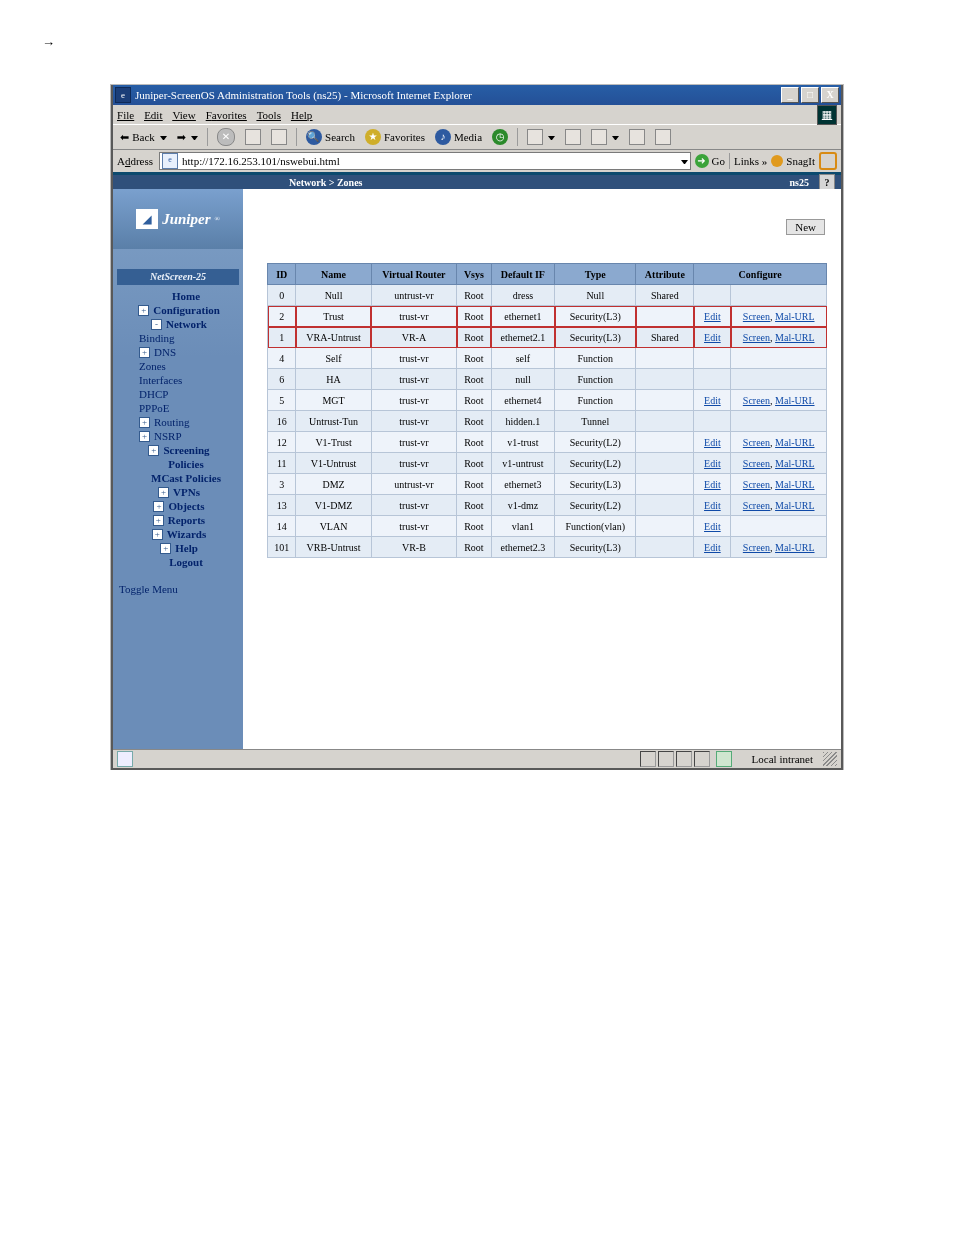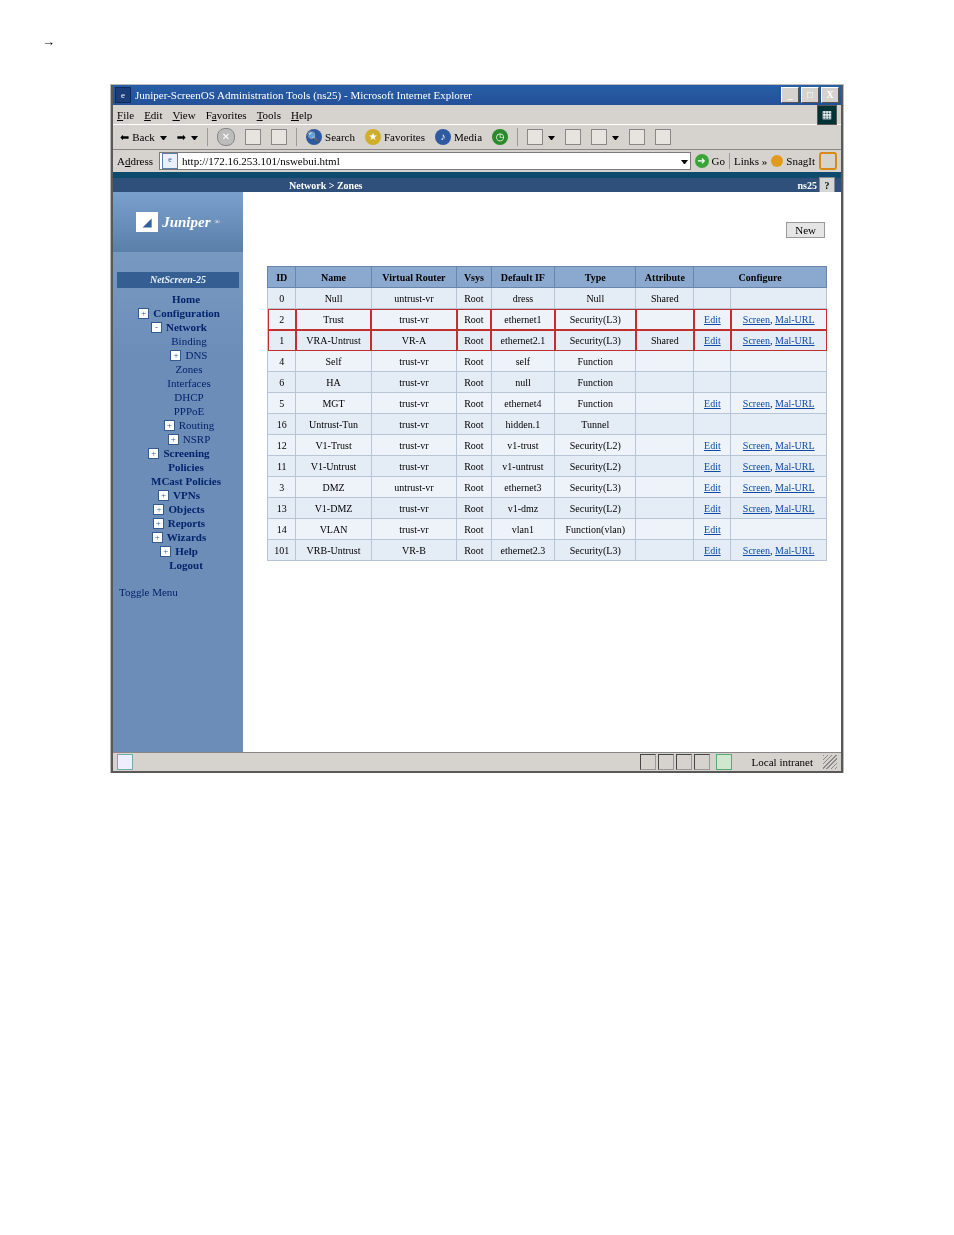--- a/index.html
+++ b/index.html
@@ -19,61 +19,61 @@
   
   .page-context{font-size:13px;padding:34px 0 36px 40px;}
   .page-context .arrow{font-weight:bold;margin:0 2px;}
   
   .window{margin:0 auto;width:728px;border:2px solid #595959;border-top:none;box-shadow:0 0 0 1px #bbb;position:relative; background:#fff;}
   .titlebar{display:flex;align-items:center;height:18px;background:linear-gradient(#275ea6,#245097);color:#fff;font:11px Tahoma;padding:1px 2px;}
   .titlebar .icon{width:14px;height:14px;margin-right:4px;display:inline-grid;place-items:center;background:#1b3e78;border:1px solid #0e2a58;font-size:9px;line-height:1;}
   .titlebar .controls{margin-left:auto;display:flex;gap:2px;}
   .tbc{width:16px;height:14px;background:#d6d3ce;border:1px solid #fff;border-right-color:#555;border-bottom-color:#555;font:bold 10px/13px Tahoma;text-align:center;cursor:default;}
   .menubar{display:flex;align-items:center;height:19px;background:#d6d3ce;font:11px Tahoma;padding:0 4px;gap:10px;position:relative;}
-  .menubar span{cursor:default;}
+  .menubar span{cursor:default;text-decoration:underline;}
   .menubar span u{text-decoration:underline;}
   .menubar .throbber{margin-left:auto;width:18px;height:18px;background:#033; border:1px solid #555;display:grid;place-items:center;color:#fff;font-size:11px;}
   .toolbar{display:flex;align-items:center;height:24px;background:#d6d3ce;border-top:1px solid #fff;border-bottom:1px solid #888;font:11px Tahoma;padding:0 4px;gap:4px;}
   .toolbar .sep{width:1px;height:18px;background:#9b9b9b;margin:0 2px;}
   .tbtn{display:inline-flex;align-items:center;gap:3px;padding:1px 3px;cursor:default;}
   .sicon{width:16px;height:16px;border-radius:8px;display:inline-grid;place-items:center;font:10px/1 Tahoma;color:#fff;}
   .circ-grey{background:#bcbcbc;border:1px solid #888;}
   .circ-green{background:#2b8a2b;}
   .circ-blue{background:#2e5aa0;}
   .circ-yellow{background:#cfae2a;}
   .sq-icon{width:14px;height:14px;background:#e7e3de;border:1px solid #888;}
   .dd{width:7px;height:7px;display:inline-block;margin-left:2px;}
   .dd::before{content:"";display:block;border:3px solid transparent;border-top:4px solid #000;margin-top:2px;}
-  .addrbar{display:flex;align-items:center;height:22px;background:#d6d3ce;border-bottom:6px solid #0c4a6e;font:11px Tahoma;padding:0 4px;gap:4px;}
+  .addrbar{display:flex;align-items:center;height:22px;background:#d6d3ce;border-bottom:3px solid #0c4a6e;font:11px Tahoma;padding:0 4px;gap:4px;}
   .addrbar label{margin-right:2px;}
   .addrbar .addr{flex:1;display:flex;align-items:center;background:#fff;border:1px solid #7a7a7a;height:16px;padding:0 2px;gap:4px;}
   .addrbar .addr .page-icon{width:14px;height:14px;background:#e8f0fc;border:1px solid #5d7eab;font:8px/12px Tahoma;color:#2e5aa0;text-align:center;}
   .addrbar .go{display:inline-flex;align-items:center;gap:3px;}
   .addrbar .go .goicon{width:14px;height:14px;border-radius:7px;background:#3aa33a;display:grid;place-items:center;color:#fff;font:10px/1 Tahoma;}
   .addrbar .snag{display:inline-flex;align-items:center;gap:3px;}
   .addrbar .snag .sball{width:12px;height:12px;border-radius:6px;background:#e09a1e;}
   .addrbar .snag .sring{width:14px;height:14px;border:2px solid #d88b14;border-radius:3px;}
   
   .content{display:flex;height:560px;}
   .app-top{height:14px;background:#2f507b;color:#fff;font:bold 10px Tahoma;display:flex;align-items:center;padding:0 6px;position:relative;}
   .app-top .breadcrumb{margin-left:170px;}
-  .app-top .device{margin-left:auto;margin-right:0;}
+  .app-top .device{margin-left:auto;margin-right:8px;}
   .app-top .helpq{width:14px;height:14px;display:grid;place-items:center;background:#d6d6d6;border:1px solid #888;color:#000;font:bold 10px Tahoma;margin-left:2px;}
   
   .sidebar{width:130px;background:linear-gradient(#7fa0c6,#6b8db8 30%,#6b8db8);position:relative;font:11px Tahoma;color:#03236b;}
   .logo{height:60px;display:grid;place-items:center;background:linear-gradient(#7aa0ce,#5a7fa8);}
   .logo .brand{display:flex;align-items:center;gap:4px;color:#fff;font:italic bold 15px Georgia,serif;}
   .logo .mark{width:20px;height:18px;background:#fff;border:1px solid #fff;color:#2f5f9e;display:grid;place-items:center;font:bold 11px Tahoma;}
   .model-band{height:16px;background:#355f93;color:#e9f0f9;text-align:center;font:italic bold 10px Tahoma;line-height:16px;margin:20px 4px 2px;}
   .tree{padding:2px 2px 8px 4px;}
   .tree .row{display:flex;align-items:center;height:14px;padding:0 2px;cursor:pointer;}
   .tree .row.sel{color:#03236b;font-weight:bold;justify-content:center;}
   .tree .row .toggle{width:9px;height:9px;border:1px solid #345b8e;background:#fff;color:#345b8e;font:9px/8px Tahoma;text-align:center;margin-right:4px;}
   .tree .row .spacer{width:14px;display:inline-block;}
-  .tree .child{padding-left:22px;justify-content:center;}
+  .tree .child{padding-left:22px;}
   
   .main{flex:1;background:#fff;position:relative;}
   .newbtn{position:absolute;top:30px;right:16px;padding:1px 8px;background:#e5e5e5;border:1px solid #999;font:11px Tahoma;cursor:pointer;}
   .grid-wrap{position:absolute;top:74px;left:24px;right:22px;}
   table.grid{border-collapse:collapse;width:560px;font:10px Verdana,Tahoma;margin:0 auto;padding-left:48px;}
   .grid th{background:#8ba9cf;color:#000;font-weight:bold;border:1px solid #6886ad;padding:3px 4px;height:14px;}
   .grid td{border:1px solid #b7c5d7;padding:2px 4px;text-align:center;height:16px;background:#eef3fa;}
   .grid tr:nth-child(odd) td{background:#e4ecf5;}
   .grid td a{color:#0f4aa8;text-decoration:underline;cursor:pointer;}
   .hl td{outline:1px solid #c03030;outline-offset:-1px;}

